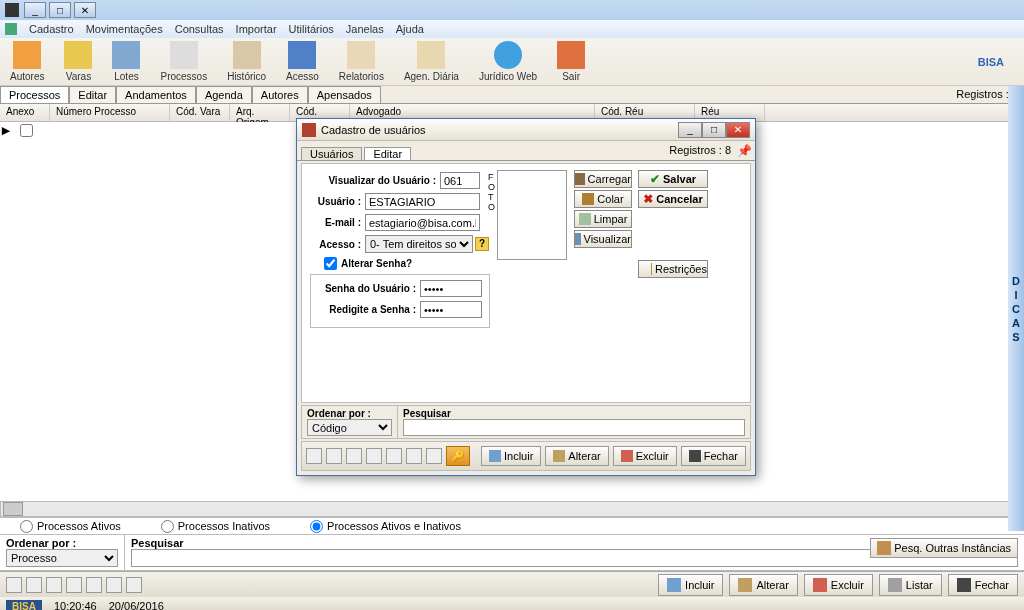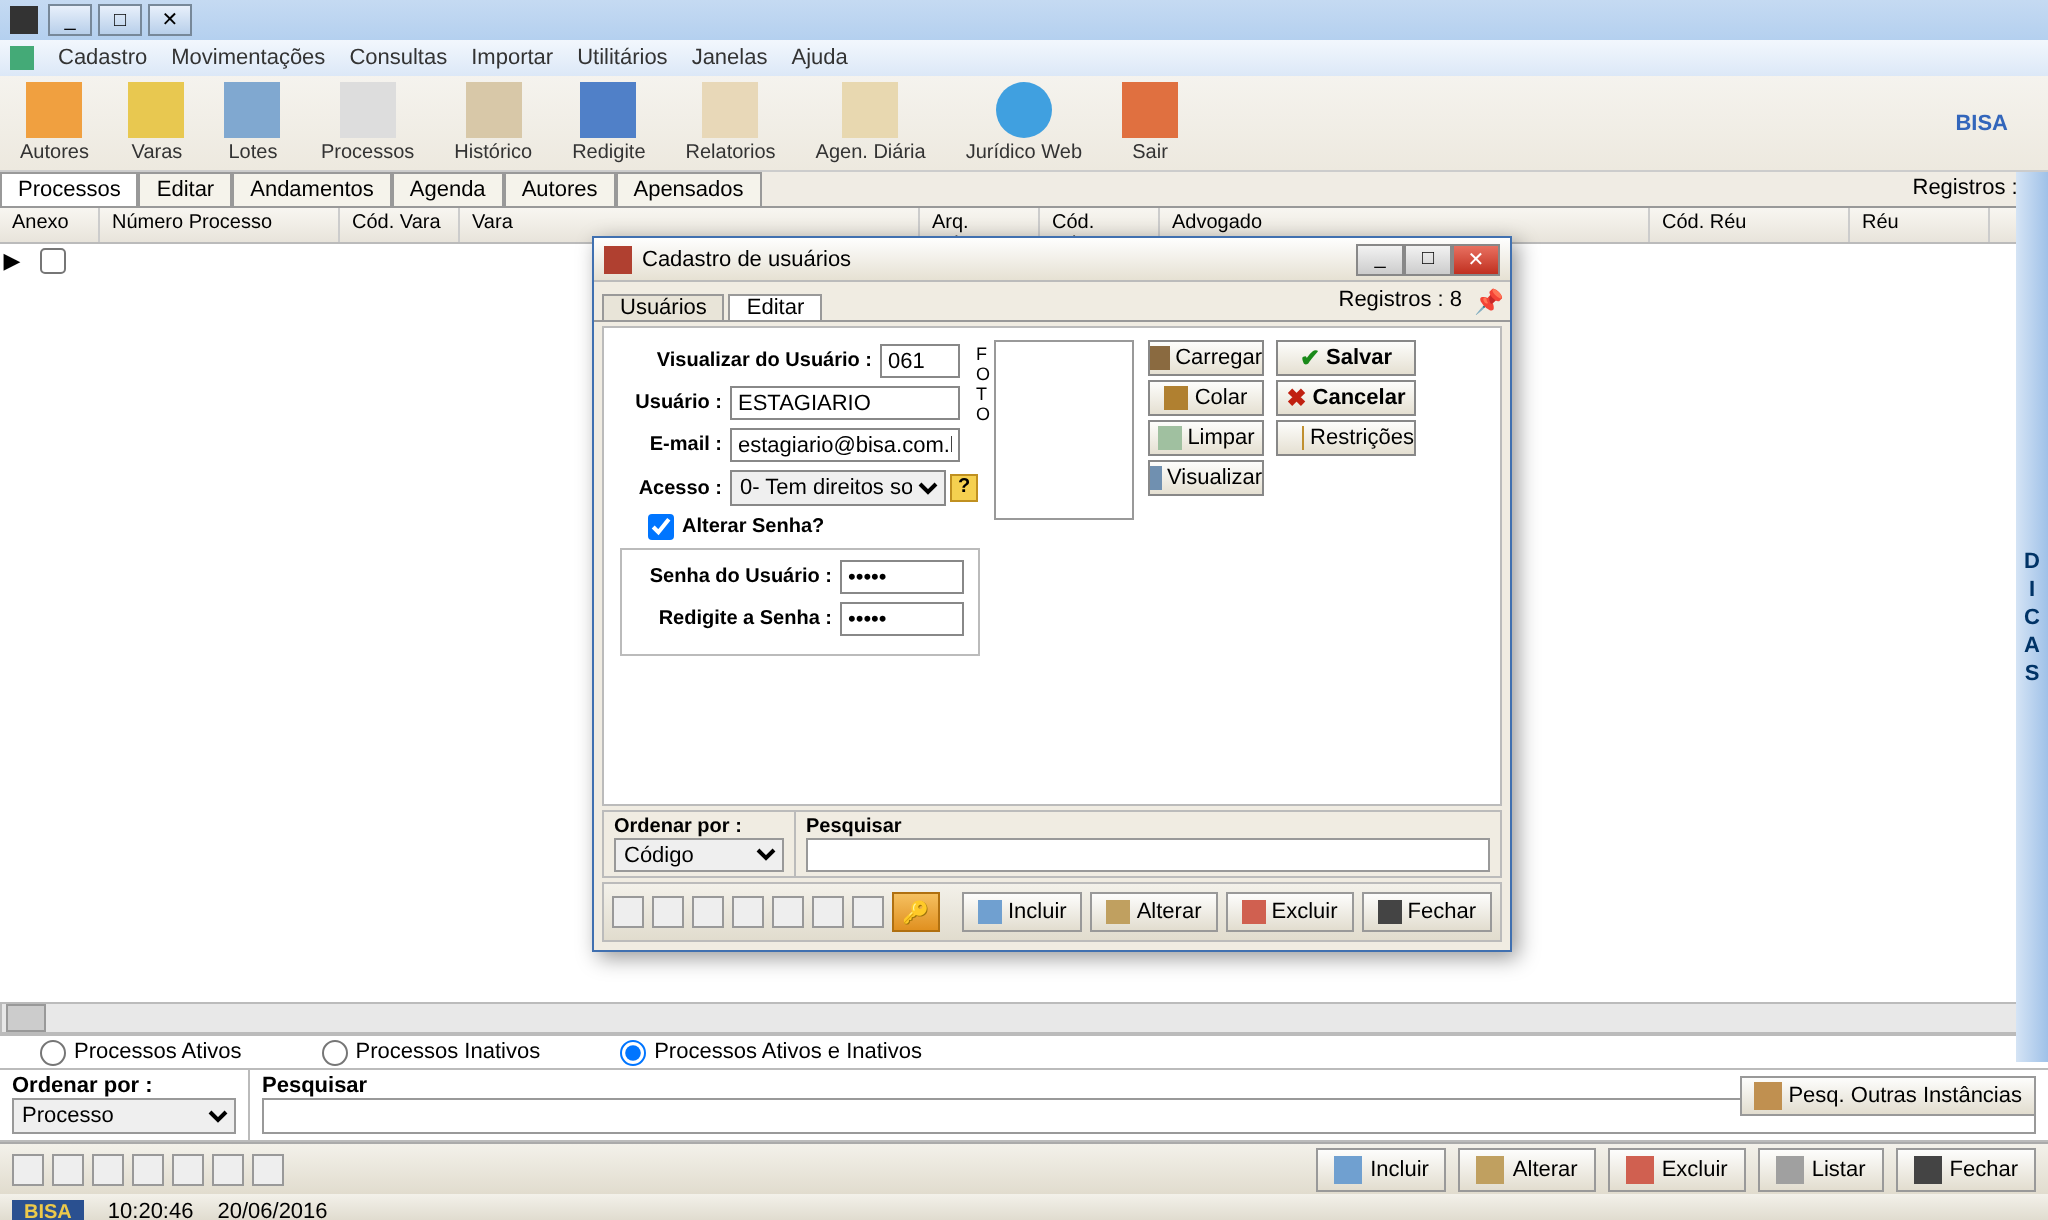--- a/index.html
+++ b/index.html
@@ -97,21 +97,21 @@
 .modal .foto-letters { position:absolute; left:186px; top:8px; font-size:9px; line-height:10px; }
 
 .modal .photo-btns { position:absolute; left:272px; top:6px; width:58px; display:flex; flex-direction:column; gap:2px; }
 .modal .photo-btns .pb { border:1px solid #888; background:linear-gradient(to bottom,#fdfdfb,#e5e0d2); height:18px; display:flex; align-items:center; justify-content:center; gap:3px; cursor:pointer; font-size:10px; }
 .modal .photo-btns .pb .ic { width:12px; height:12px; }
 
 .modal .main-btns { position:absolute; left:336px; top:6px; width:70px; display:flex; flex-direction:column; gap:2px; }
 .modal .main-btns .mb { border:1px solid #888; background:linear-gradient(to bottom,#fdfdfb,#e5e0d2); height:18px; display:flex; align-items:center; justify-content:center; gap:3px; cursor:pointer; font-size:10px; font-weight:bold; }
 .modal .main-btns .mb .ic-check { color:#1a8a1a; font-size:12px; }
 .modal .main-btns .mb .ic-x { color:#c02010; font-size:12px; }
-.modal .main-btns .mb.restr { font-weight:normal;padding-left:12px; }
+.modal .main-btns .mb.restr { margin-top:50px; font-weight:normal;padding-left:12px; }
 .modal .main-btns .mb.restr .ic { width:12px; height:12px; background:#c09030; }
 
 .modal .m-bottom-search { display:flex; margin:2px 4px; border:1px solid #bbb; }
 .modal .m-bottom-search .l { width:96px; padding:2px 5px; border-right:1px solid #bbb; }
 .modal .m-bottom-search .l .lb { font-weight:bold; font-size:10px; }
 .modal .m-bottom-search .l select { width:100%; border:1px solid #999; height:17px; font-size:11px; }
 .modal .m-bottom-search .r { flex:1; padding:2px 5px; }
 .modal .m-bottom-search .r .lb { font-weight:bold; font-size:10px; }
 .modal .m-bottom-search .r input { width:100%; border:1px solid #999; height:17px; }
 
@@ -172,21 +172,21 @@
   <div class="tb-item">
       <div class="tb-icon ic-processos"></div>
       <div class="tb-label">Processos</div>
     </div>
   <div class="tb-item">
       <div class="tb-icon ic-historico"></div>
       <div class="tb-label">Histórico</div>
     </div>
   <div class="tb-item">
       <div class="tb-icon ic-tabelas"></div>
-      <div class="tb-label">Redigite</div>
+      <div class="tb-label">Acesso</div>
     </div>
   <div class="tb-item">
       <div class="tb-icon ic-relatorios"></div>
       <div class="tb-label">Relatorios</div>
     </div>
   <div class="tb-item">
       <div class="tb-icon ic-agenda"></div>
       <div class="tb-label">Agen. Diária</div>
     </div>
   <div class="tb-item">
@@ -207,21 +207,20 @@
   <div class="tab">Agenda</div>
   <div class="tab">Autores</div>
   <div class="tab">Apensados</div>
   <div class="reg-count">Registros : 0</div>
 </div>
 
 <div class="grid-header">
   <div class="col" style="width:50px">Anexo</div>
   <div class="col" style="width:120px">Número Processo</div>
   <div class="col" style="width:60px">Cód. Vara</div>
-  <div class="col" style="width:230px">Vara</div>
   <div class="col" style="width:60px">Arq. Origem</div>
   <div class="col" style="width:60px">Cód. Advoga</div>
   <div class="col" style="width:245px">Advogado</div>
   <div class="col" style="width:100px">Cód. Réu</div>
   <div class="col" style="width:70px">Réu</div>
 </div>
 
 <div class="grid-body">
   <div class="grid-row">
     <div class="row-handle">▶</div>

